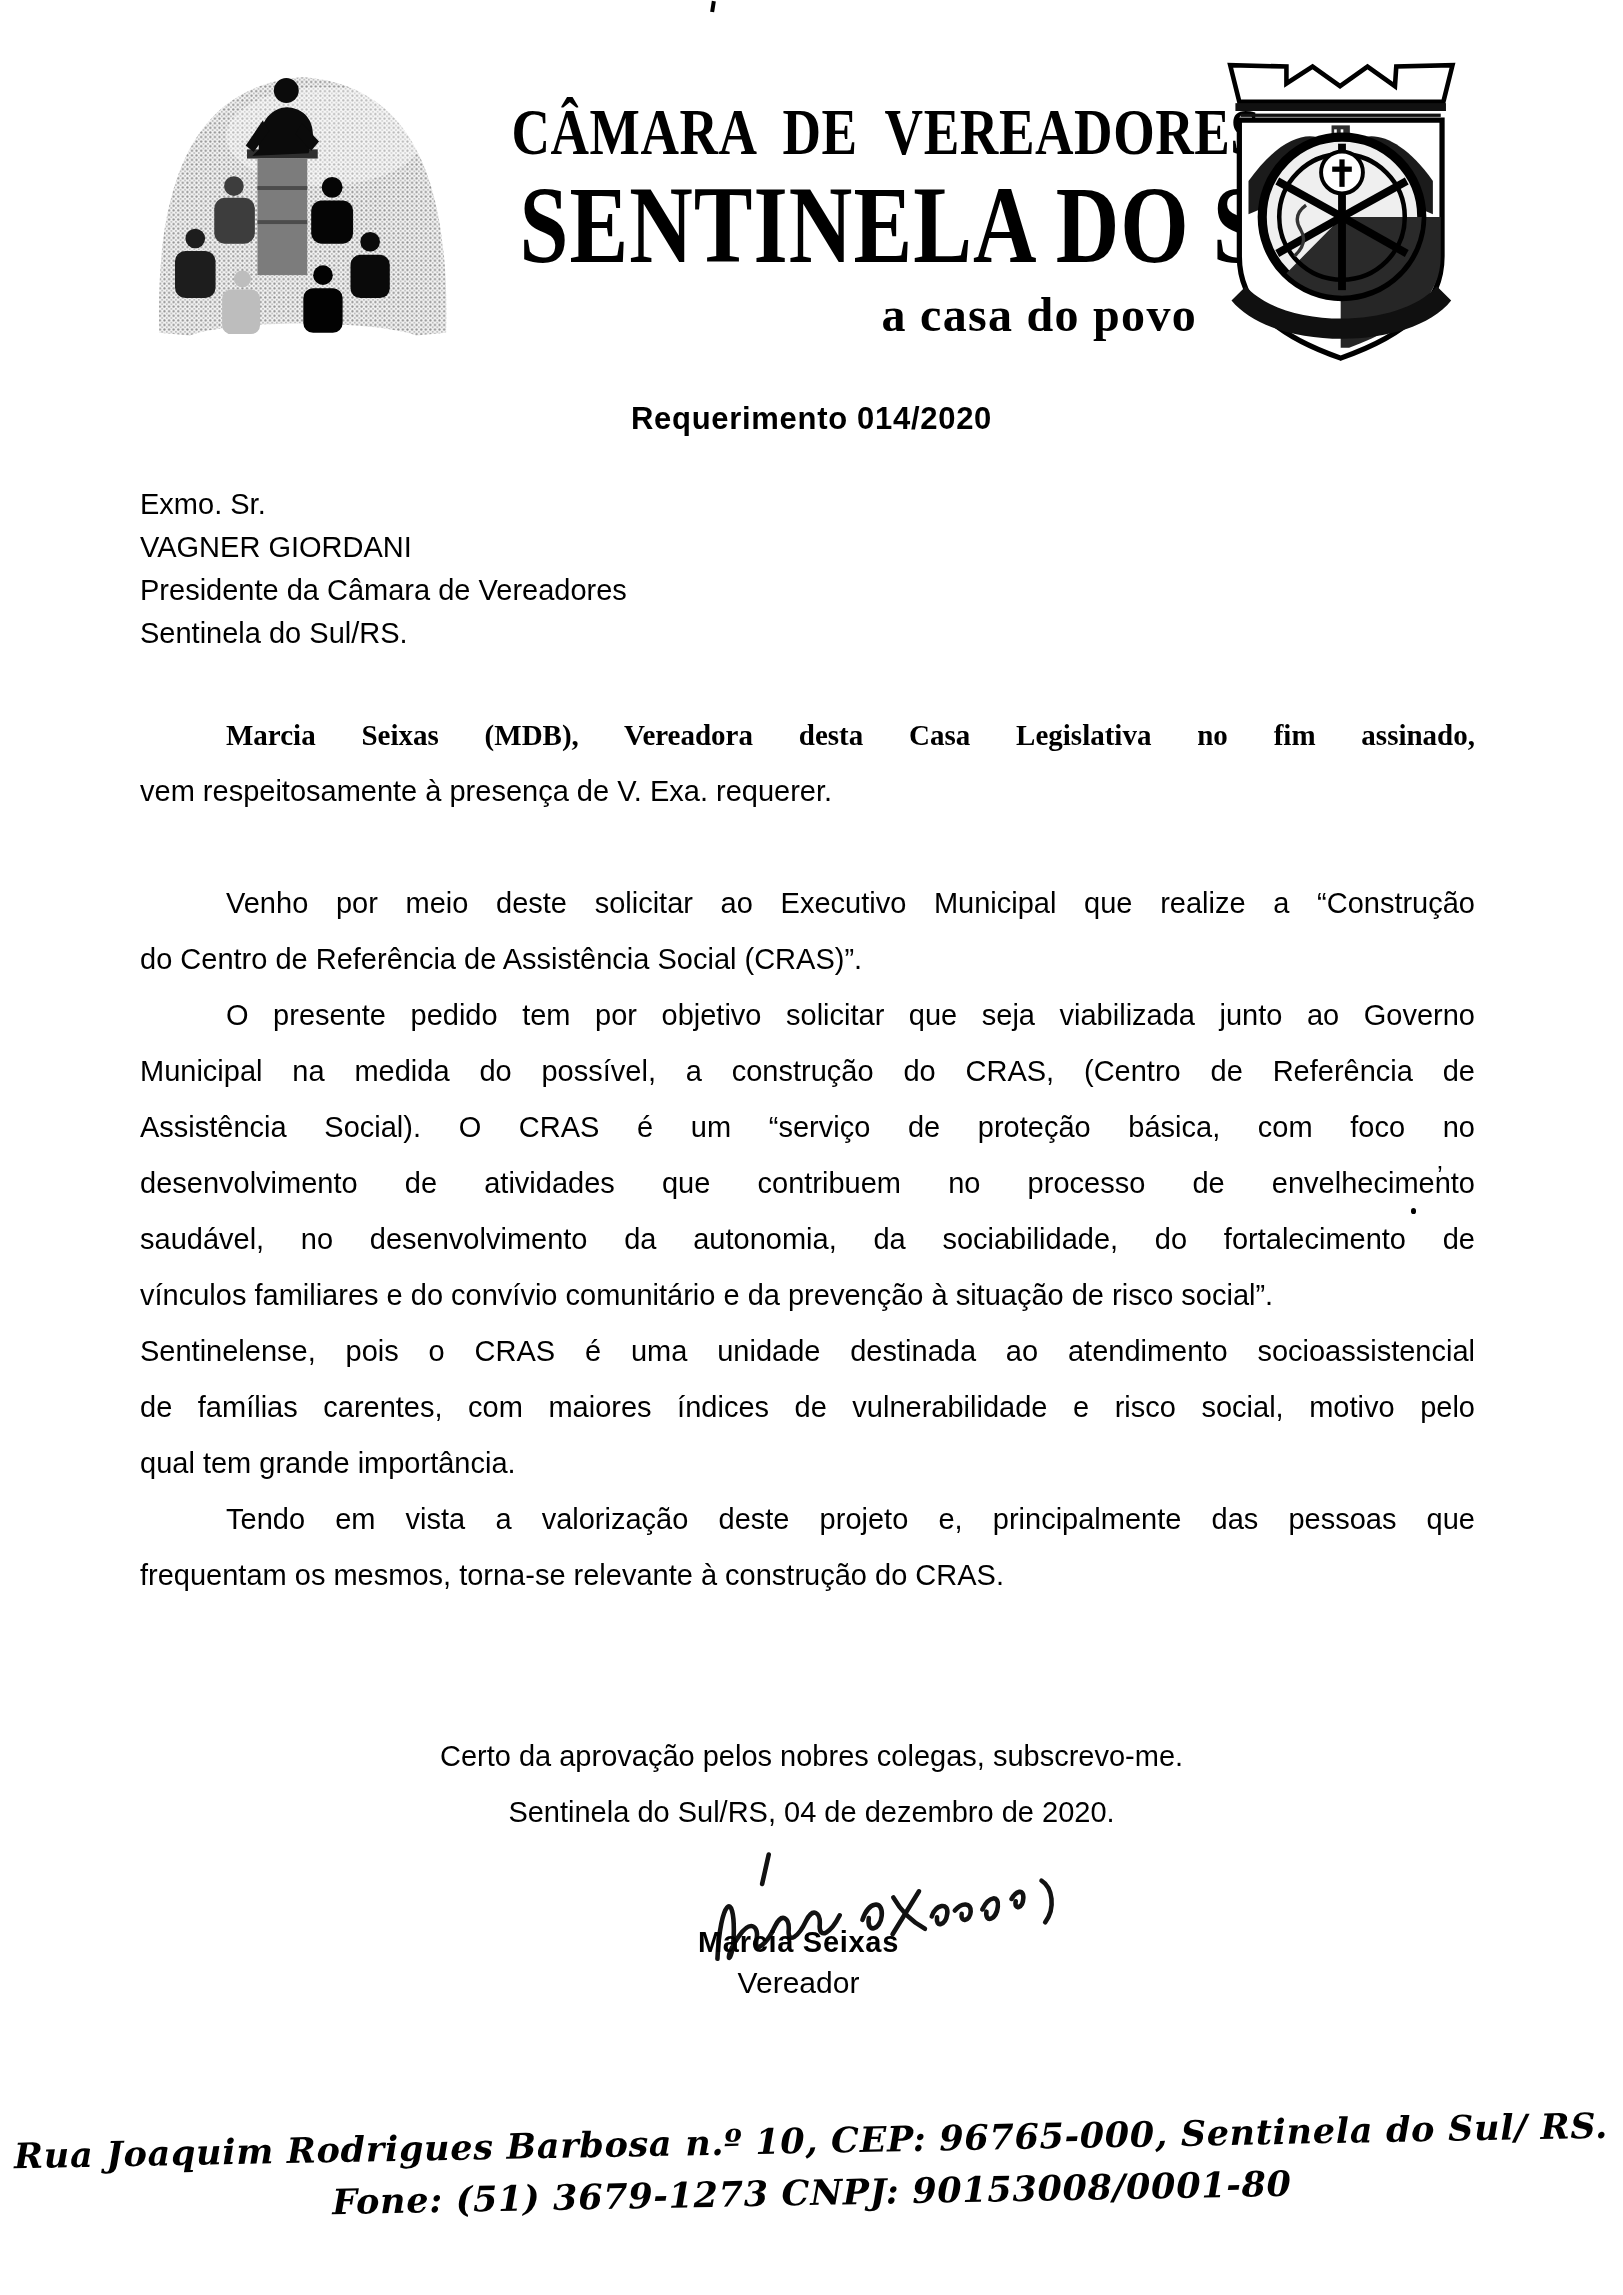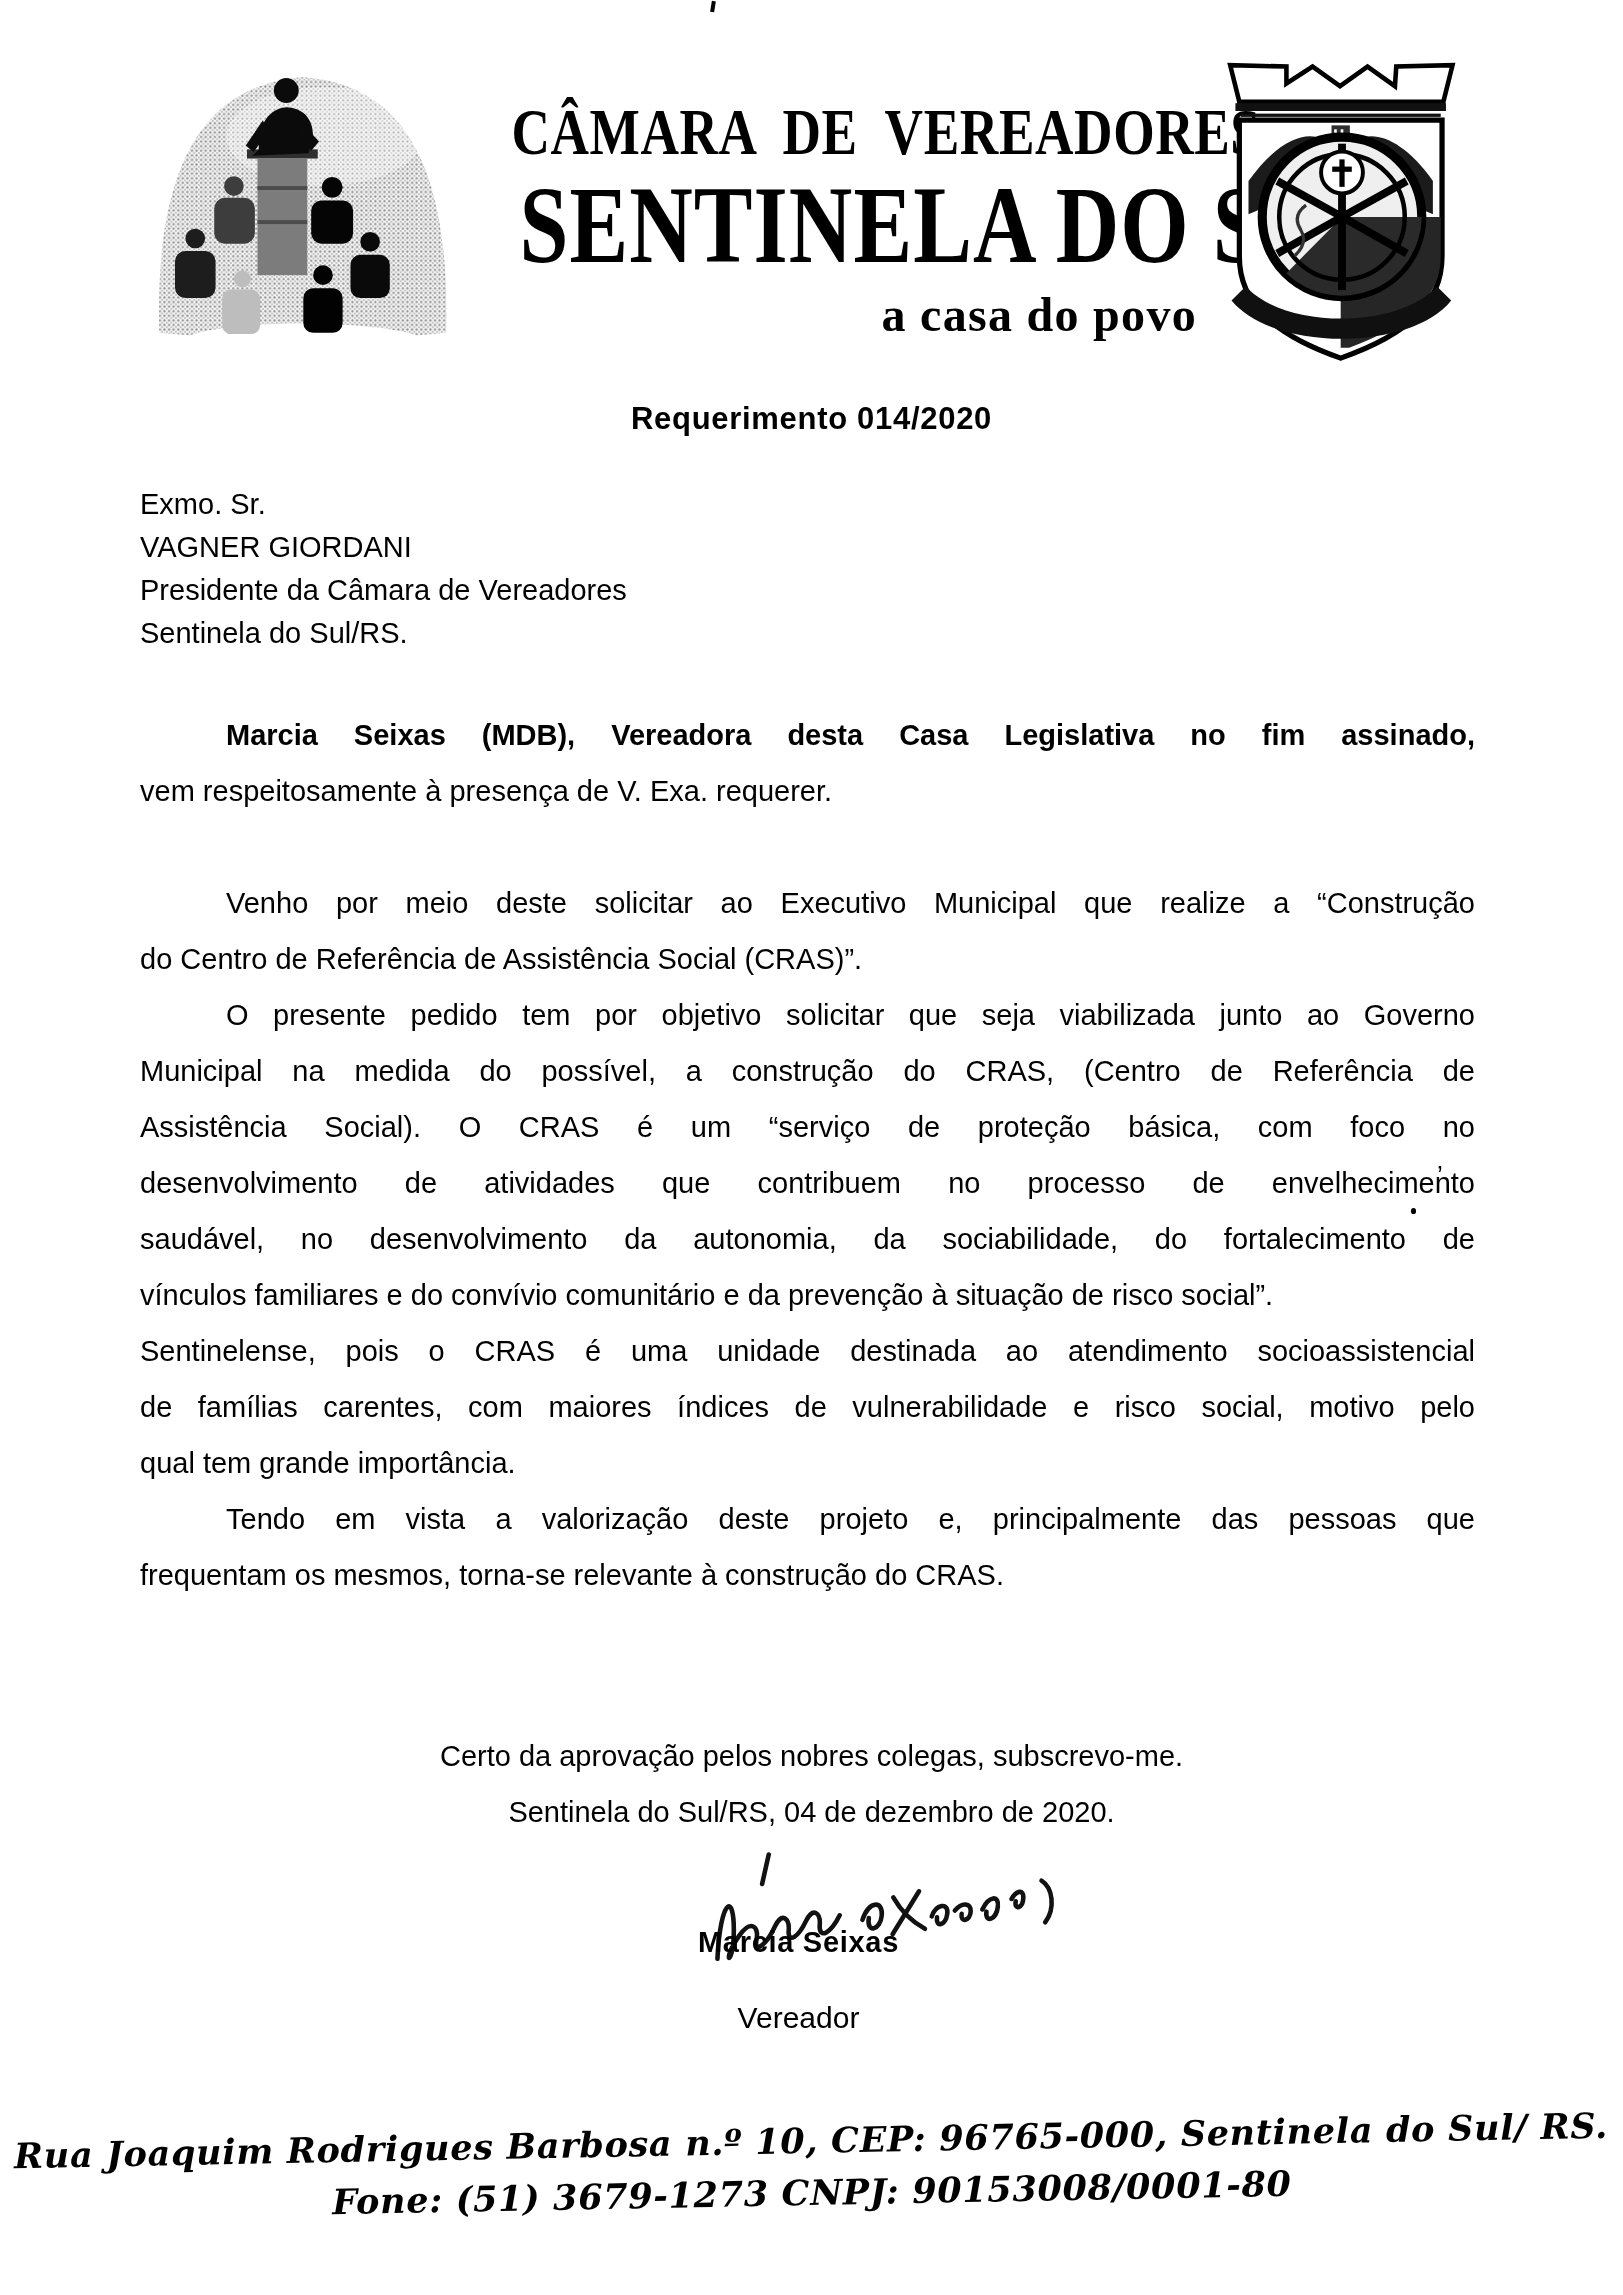--- a/index.html
+++ b/index.html
@@ -32,31 +32,31 @@
     position:absolute;top:401px;left:0;width:100%;text-align:center;
     font-size:31px;font-weight:bold;letter-spacing:0.7px;
   }
   
   .recipient{position:absolute;top:483px;left:140px;font-size:29px;line-height:43px;}
   
   .body-block{position:absolute;top:707px;left:140px;width:1335px;font-size:29px;}
   .bline{height:56px;line-height:56px;text-align:justify;text-align-last:justify;overflow:hidden;}
   .bline.last{text-align-last:left;}
   .bline.ind{text-indent:86px;}
-  .bline.b{font-weight:bold;}
+  .bline.b{font-weight:bold;font-family:Liberation Serif, serif;}
   .bsp{height:56px;}
   
   .closing{position:absolute;top:1728px;left:0;width:100%;text-align:center;font-size:29px;line-height:56px;}
   
   .sig-scrawl{position:absolute;left:689px;top:1838px;transform:rotate(-5deg);}
   .sig-name{
     position:absolute;top:1926px;left:563px;width:471px;text-align:center;
     font-weight:bold;font-size:29px;letter-spacing:0.7px;
   }
-  .sig-role{position:absolute;top:1966px;left:563px;width:471px;text-align:center;font-size:30px;margin-top:35px;}
+  .sig-role{position:absolute;top:1966px;left:563px;width:471px;text-align:center;font-size:30px;}
   
   .footer{
     position:absolute;top:2115px;left:0;width:100%;text-align:center;
     font-family:"DejaVu Serif","Liberation Serif",serif;font-style:italic;font-weight:600;
     font-size:35px;line-height:52px;letter-spacing:0.7px;
     transform:rotate(-1.1deg);
   }
   
   .art-top{position:absolute;left:711px;top:1.3px;width:3.9px;height:11px;background:#000;transform:rotate(9deg);}
   .art-apos{position:absolute;left:1437px;top:1160px;font-size:26px;}

